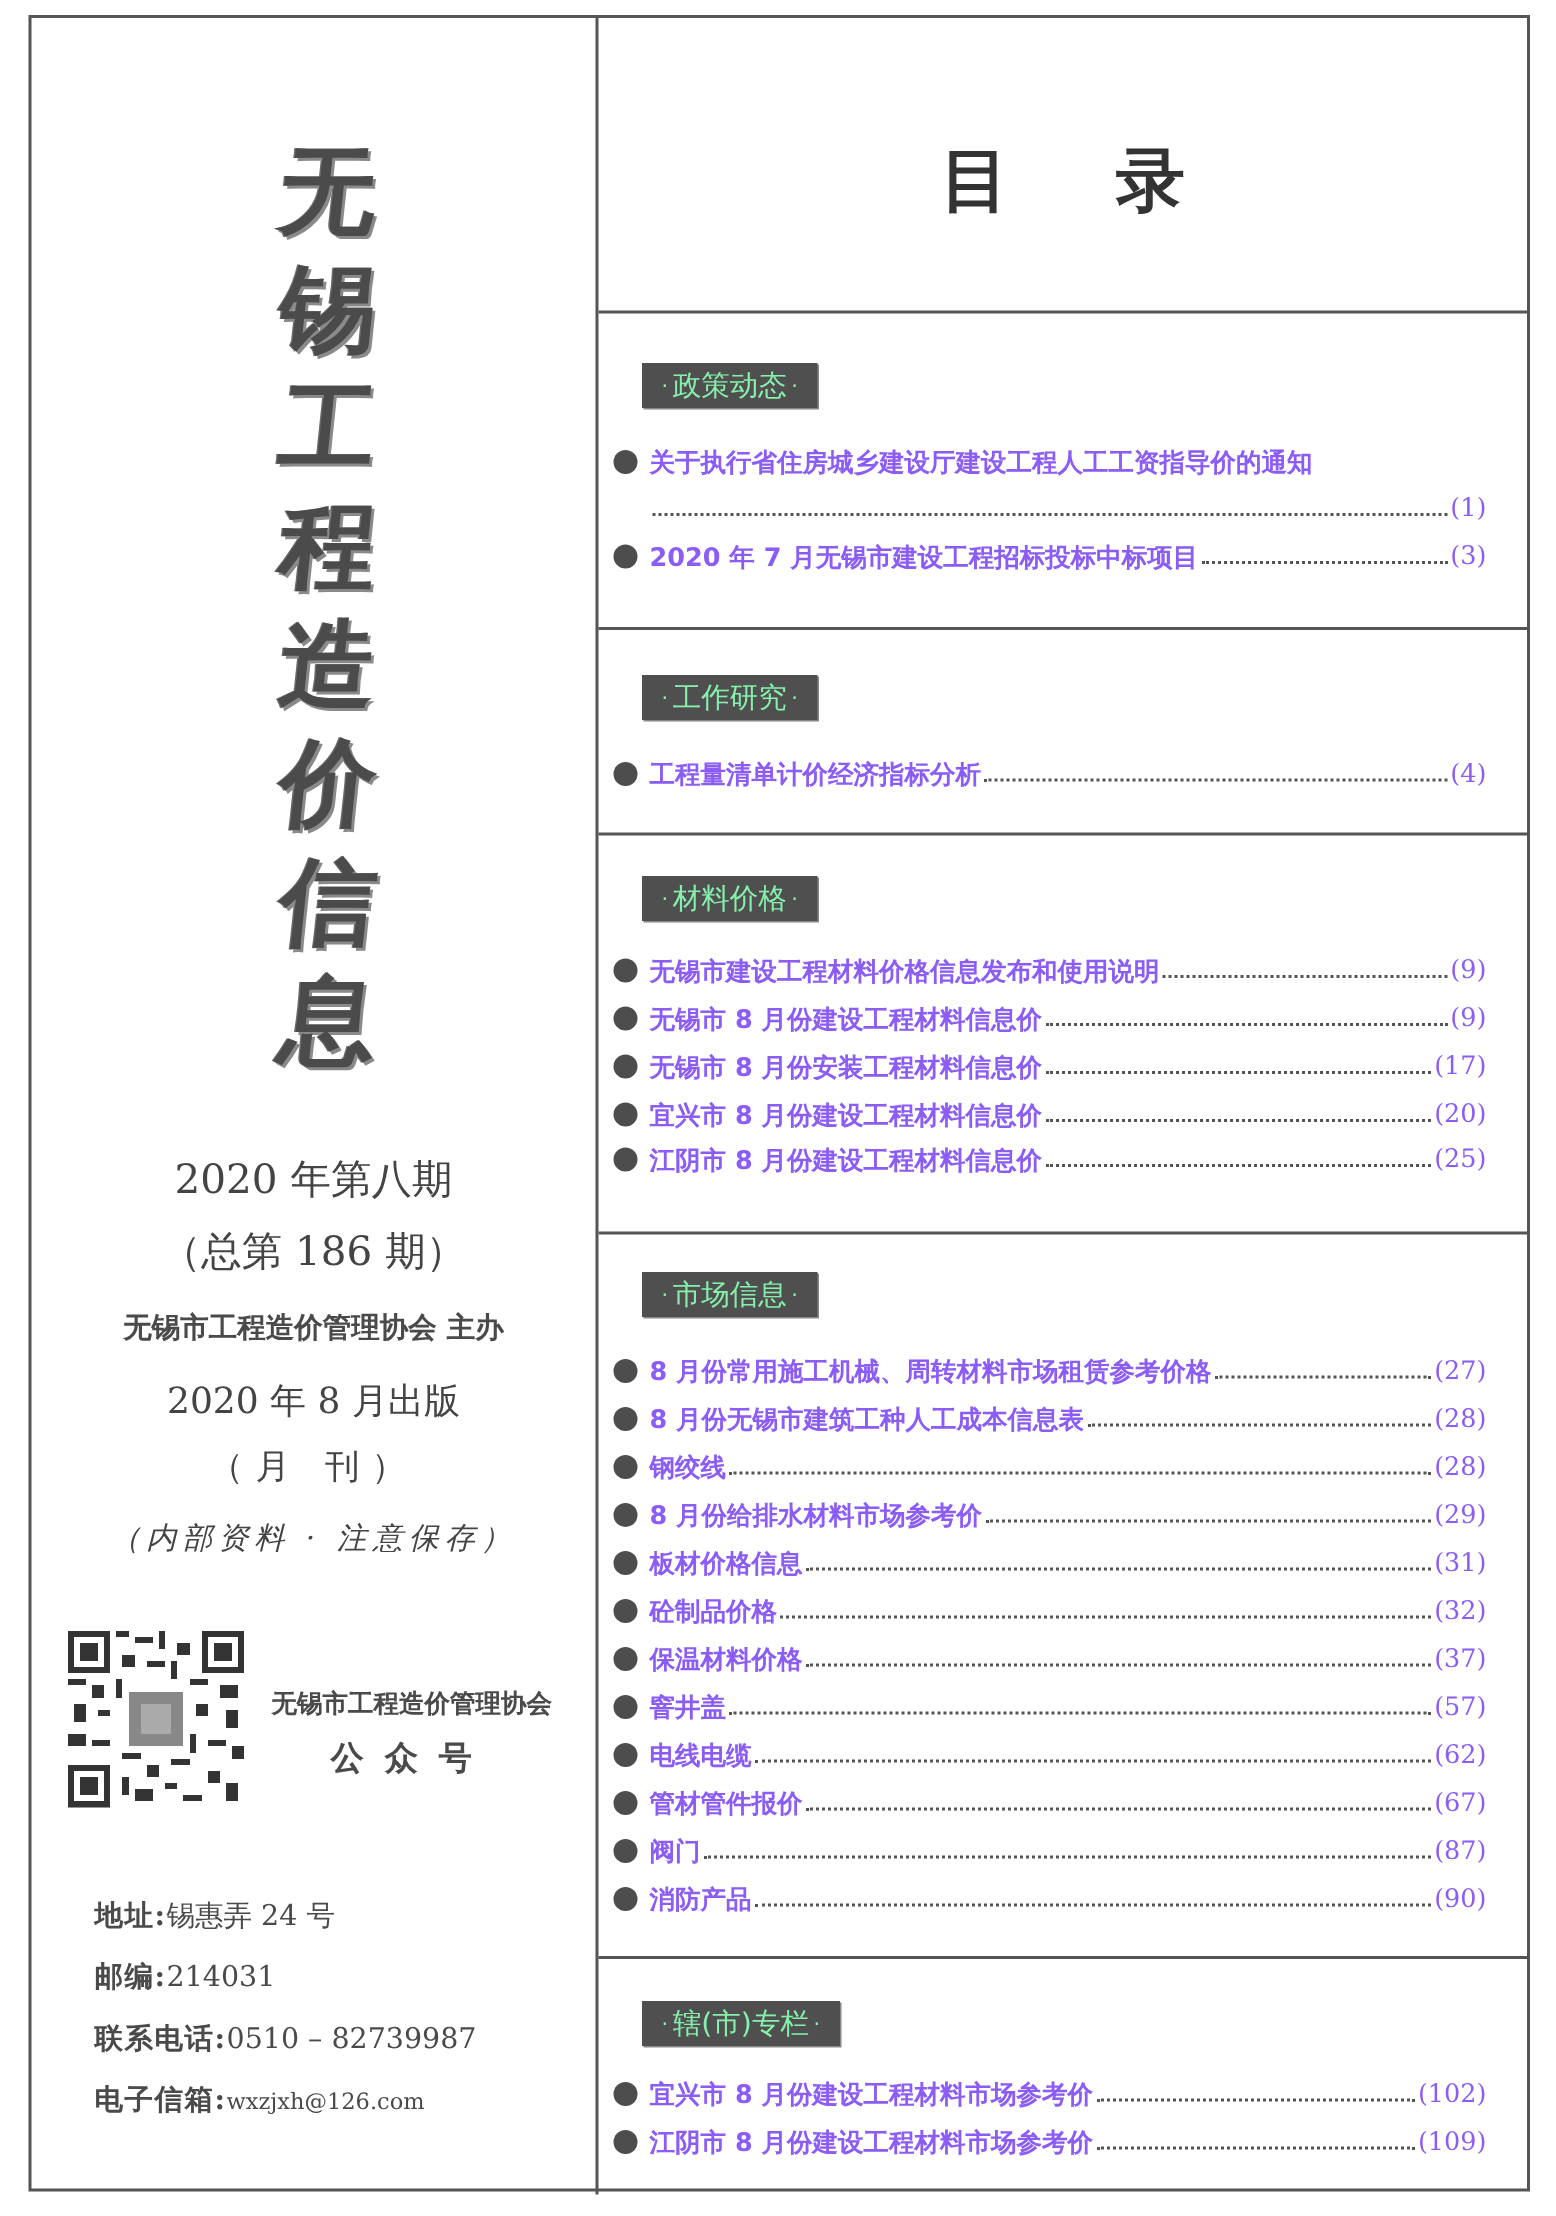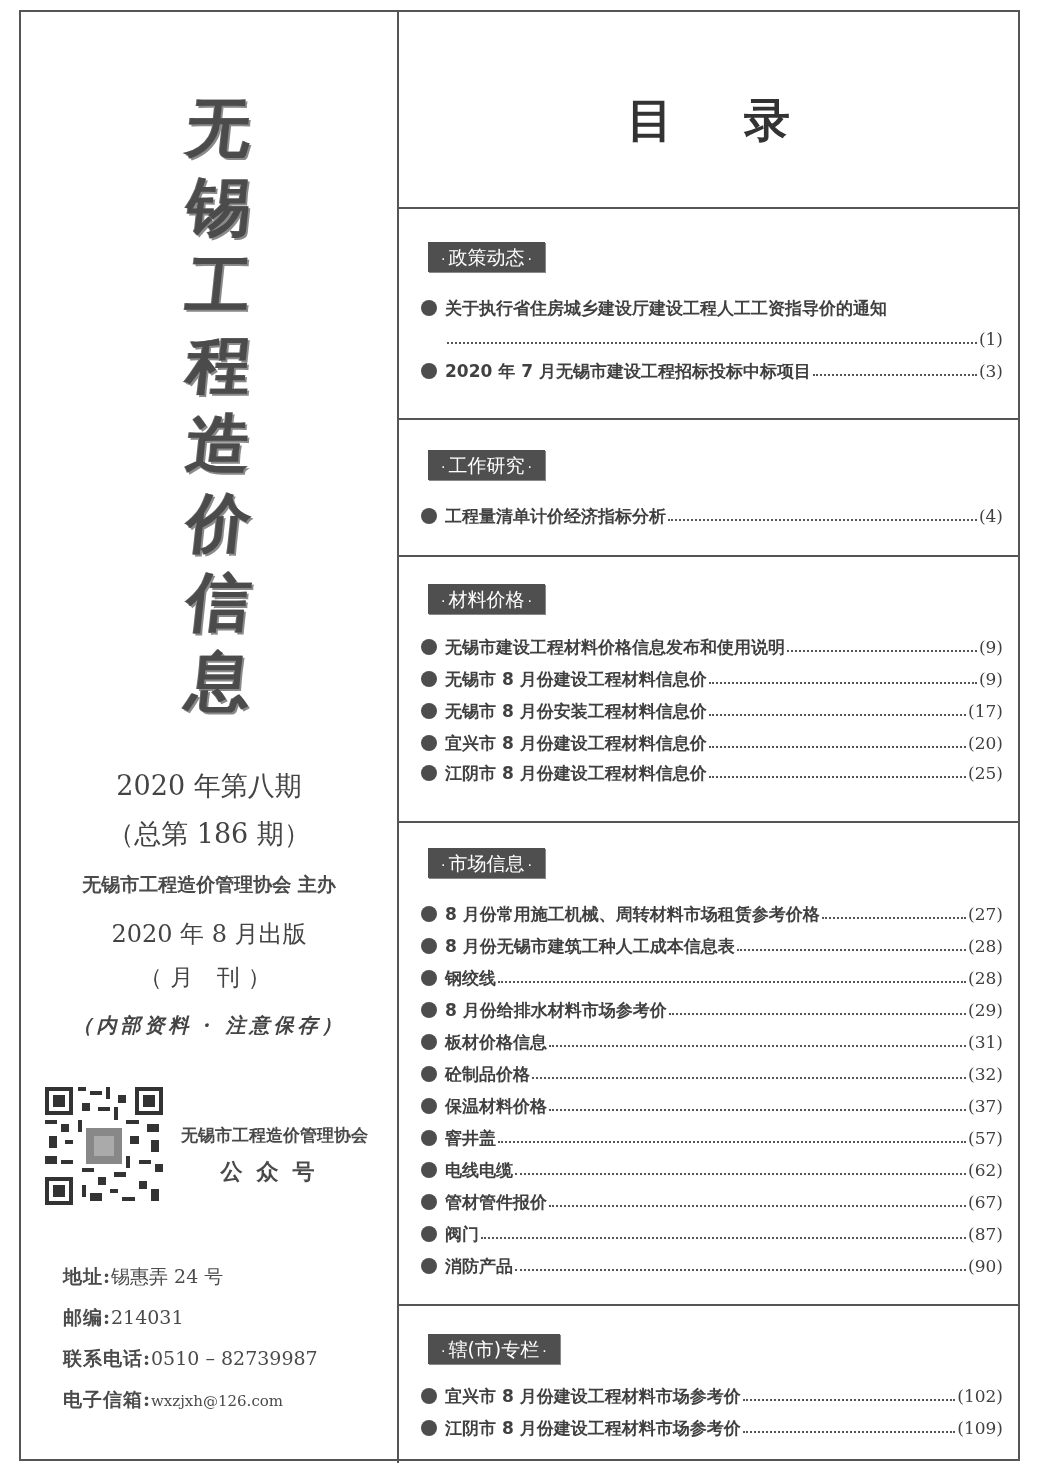--- a/index.html
+++ b/index.html
@@ -16,21 +16,21 @@
   .masthead span { display: block; font-family: "DejaVu Serif", serif; font-weight: bold;
                    font-size: 64px; line-height: 79px; color: #4b4b4b;
                    text-shadow: 2px 2px 0 #8a8a8a, -1px 0 0 #6a6a6a; transform: skewX(-6deg); }
 
   .issue-line { position: absolute; left: 0; width: 380px; text-align: center; color: #444; }
   .issue { top: 758px; font-size: 27px; }
   .issue-total { top: 806px; font-size: 27px; }
   .sponsor { top: 862px; font-size: 19px; font-family: "DejaVu Sans", sans-serif; font-weight: bold; color: #4a4a4a; }
   .pubdate { top: 908px; font-size: 24px; }
   .freq { top: 952px; font-size: 23px; letter-spacing: 8px; }
-  .internal { top: 1002px; font-size: 20px; font-weight: bold; letter-spacing: 4px; font-style: italic; }
+  .internal { top: 1002px; font-size: 20px; font-weight: normal; letter-spacing: 4px; font-style: italic; }
 
   .qr { position: absolute; left: 26px; top: 1077px; width: 118px; height: 118px; background: #fff; }
   .qr svg { width: 118px; height: 118px; display: block; }
   .qr-label { position: absolute; left: 148px; width: 215px; text-align: center; font-family: "DejaVu Sans", sans-serif;
               font-weight: bold; color: #4a4a4a; }
   .qr-label.l1 { top: 1114px; font-size: 17px; }
   .qr-label.l2 { top: 1147px; font-size: 22px; letter-spacing: 14px; }
 
   .contact { position: absolute; left: 44px; font-size: 19px; color: #4a4a4a; font-weight: bold; }
   .contact .k { letter-spacing: 1px; }
@@ -39,27 +39,27 @@
   .c4 .v { font-size: 15px; }
 
   
   .toc-title { position: absolute; left: 0; top: 0; width: 621px; height: 195px; }
   .toc-title .t { position: absolute; top: 78px; font-size: 46px; font-weight: bold; color: #333; }
   .toc-title .t1 { left: 228px; } .toc-title .t2 { left: 345px; }
 
   .hr { position: absolute; left: 0; width: 621px; height: 2px; background: #555; }
 
   .section { position: absolute; left: 0; width: 621px; }
-  .badge { position: absolute; left: 29px; height: 30px; background: #4f4f4f; color: #ffffff;
+  .badge { position: absolute; left: 29px; height: 30px; background: #4f4f4f; color: #86efac;
            font-family: "DejaVu Sans", sans-serif; font-size: 19px; line-height: 30px;
            padding: 0 10px; box-shadow: 1px 1px 0 #888; white-space: nowrap; text-align: center; }
   .badge .dot { font-size: 14px; vertical-align: middle; margin: 0 3px; }
 
-  .entry { position: absolute; left: 22px; width: 582px; height: 26px; display: flex; align-items: center;
-           font-family: "DejaVu Sans", sans-serif; font-size: 17px; color: #404040; white-space: nowrap; }
+  .entry { position: absolute; left: 10px; width: 582px; height: 26px; display: flex; align-items: center;
+           font-family: "DejaVu Sans", sans-serif; font-size: 17px; color: #8b5cf6; white-space: nowrap; }
   .entry .bullet { width: 16px; height: 16px; border-radius: 50%; background: #4d4d4d; flex: 0 0 16px; margin-right: 8px; }
   .entry .title { flex: 0 0 auto; font-weight: bold; }
   .entry .leader { flex: 1 1 auto; border-bottom: 2px dotted #555; margin: 0 2px; height: 0; align-self: center; transform: translateY(4px); }
   .entry .page { flex: 0 0 auto; font-family: "DejaVu Serif", serif; font-size: 17px; }
   .entry.wrap2 { justify-content: flex-end; }
   .entry.wrap2 .leader { margin-left: 26px; }
 </style>
 </head>
 <body>
 

